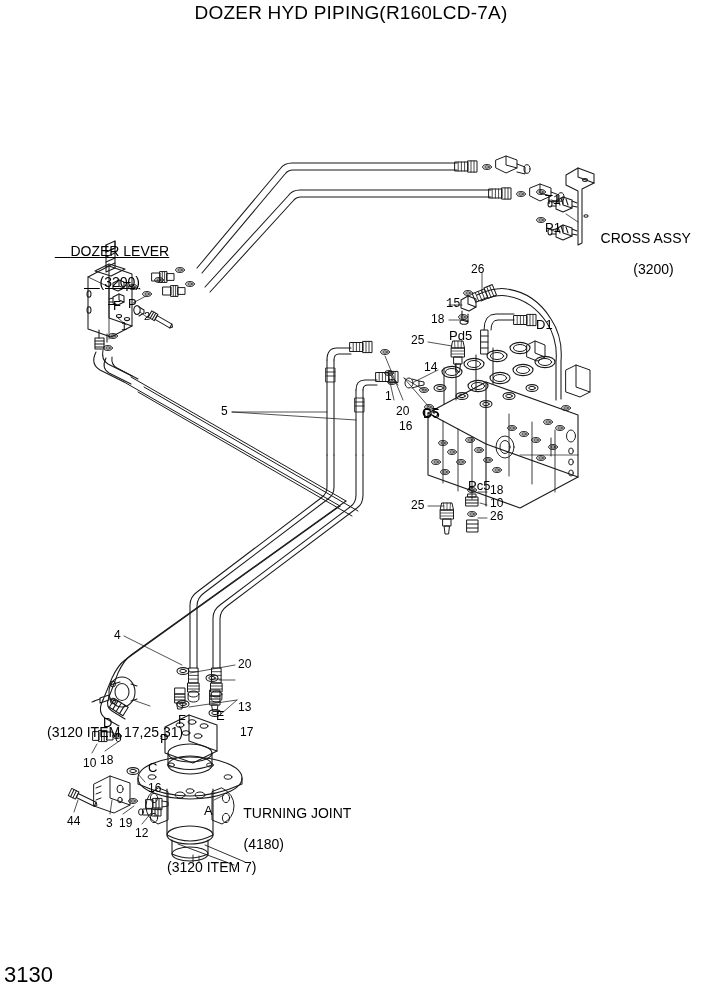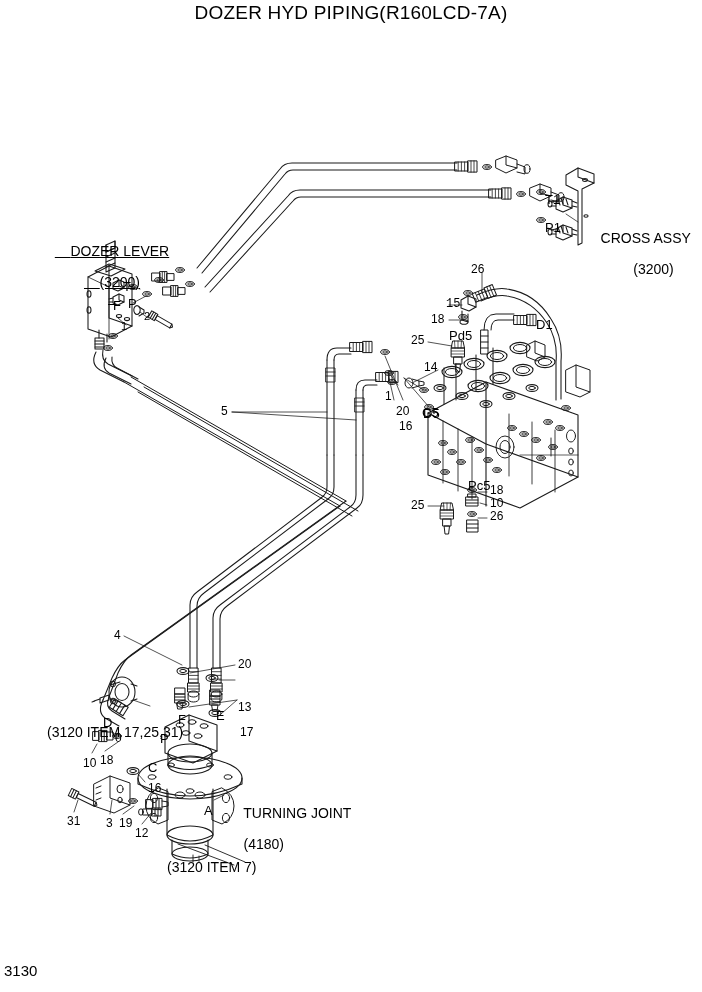--- a/index.html
+++ b/index.html
@@ -8,21 +8,21 @@
     width:702px;height:992px;position:relative;overflow:hidden;
     font-family:"Liberation Sans","DejaVu Sans",sans-serif;
     color:#000;
   }
   #sheet{position:absolute;left:0;top:0;width:702px;height:992px;}
   #title{
     position:absolute;left:0;top:2px;width:702px;text-align:center;
     font-size:19px;letter-spacing:.2px;font-weight:400;
   }
   #pageno{
-    position:absolute;left:4px;top:962px;font-size:15px;
+    position:absolute;left:4px;top:962px;font-size:22px;
   }
   svg#art{position:absolute;left:0;top:0;width:702px;height:992px;}
   .lbl{position:absolute;font-size:14px;white-space:pre;line-height:1.12;}
   .lbl.big{font-size:12px;}
   .lbl.sm{font-size:11px;}
   .lbl.port{font-size:13px;}
   .lbl.ctr{text-align:center;}
 </style>
 </head>
 <body>
@@ -628,21 +628,21 @@
   <div class="lbl big" style="left:490px;top:484px;">18</div>
   <div class="lbl big" style="left:490px;top:497px;">10</div>
   <div class="lbl big" style="left:490px;top:510px;">26</div>
   <div class="lbl big" style="left:114px;top:629px;">4</div>
   <div class="lbl big" style="left:238px;top:658px;">20</div>
   <div class="lbl big" style="left:238px;top:673px;margin-top:28px;">13</div>
   <div class="lbl big" style="left:240px;top:726px;">17</div>
   <div class="lbl big" style="left:83px;top:757px;">10</div>
   <div class="lbl big" style="left:100px;top:754px;">18</div>
   <div class="lbl big" style="left:148px;top:782px;">16</div>
-  <div class="lbl big" style="left:67px;top:815px;">31</div>
+  <div class="lbl big" style="left:67px;top:815px;">44</div>
   <div class="lbl big" style="left:106px;top:817px;">3</div>
   <div class="lbl big" style="left:119px;top:817px;">19</div>
   <div class="lbl big" style="left:135px;top:827px;">12</div>
   <div class="lbl big" style="left:115px;top:732px;">0</div>
   <div class="lbl sm" style="left:144px;top:310px;">2</div>
   <div class="lbl sm" style="left:121px;top:320px;">1</div>
 
   <div class="lbl port" style="left:123px;top:280px;">T</div>
   <div class="lbl port" style="left:128px;top:297px;">P</div>
   <div class="lbl port" style="left:113px;top:299px;">F</div>

